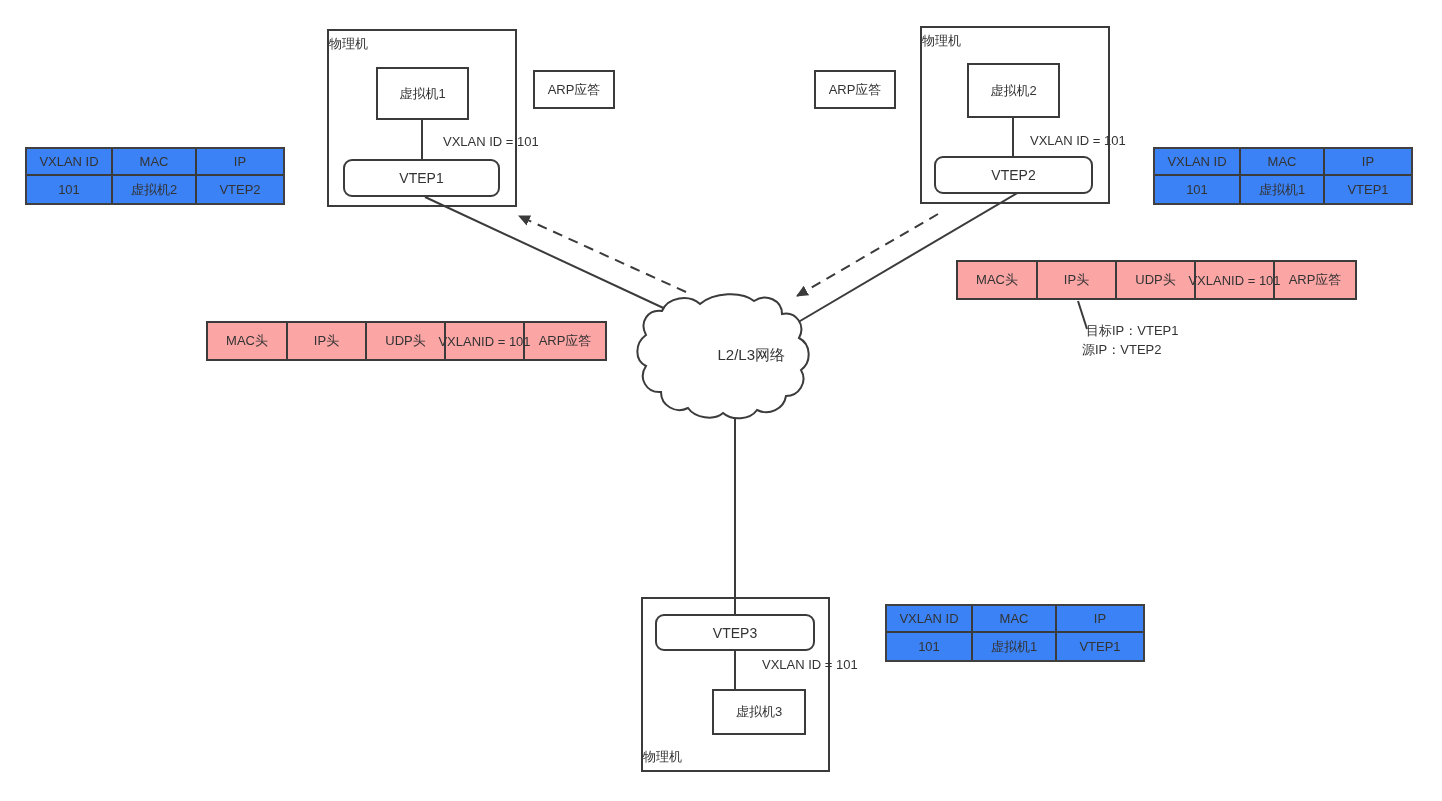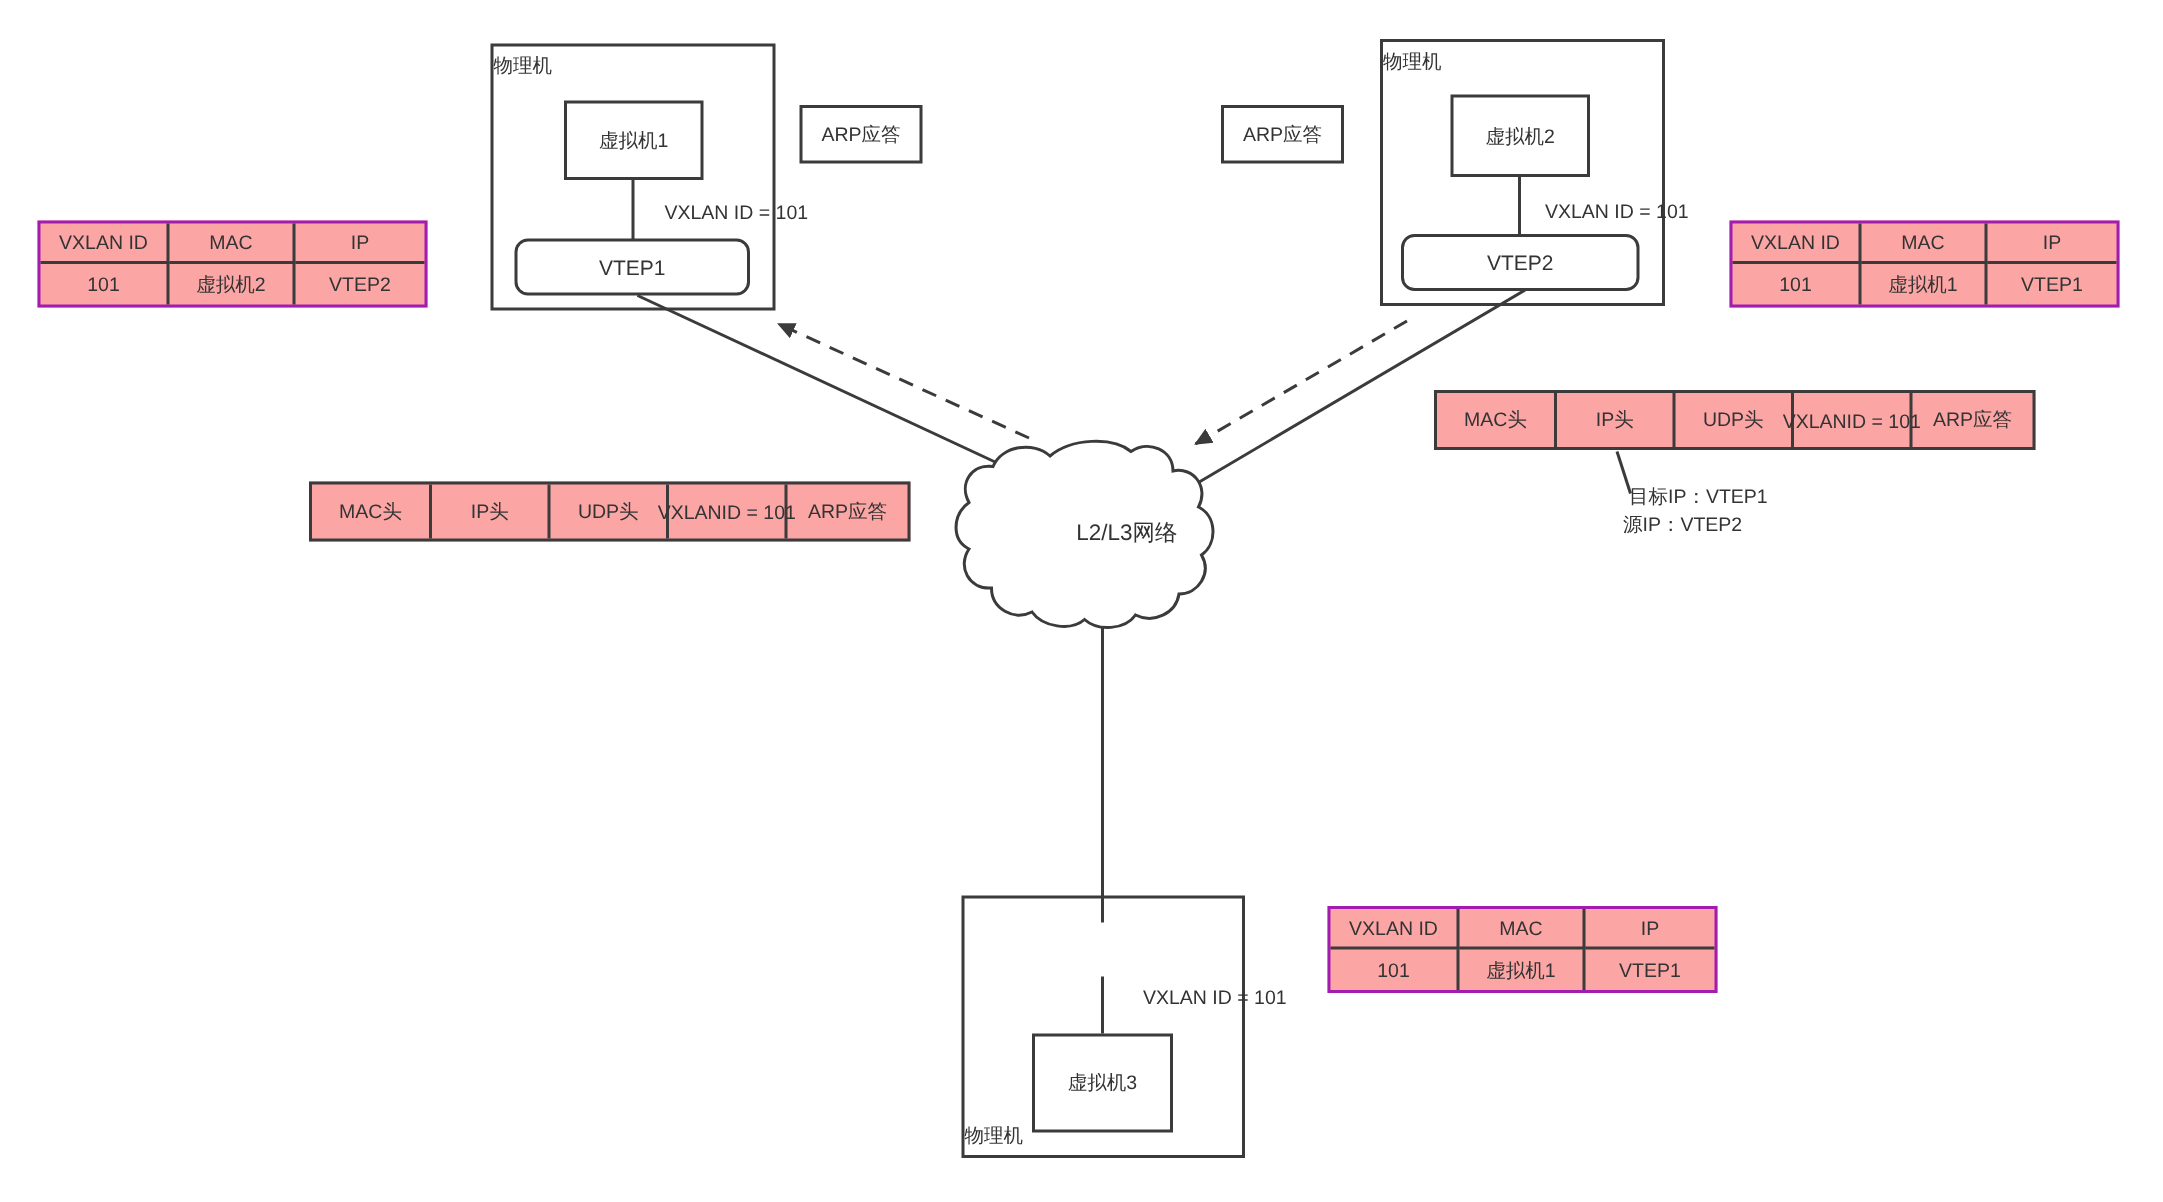--- a/index.html
+++ b/index.html
@@ -10,21 +10,21 @@
   }
   .stage svg{position:absolute;left:0;top:0}
   .box{position:absolute;border:2px solid #3b3b3b;box-sizing:border-box;background:#fff;
        display:flex;align-items:center;justify-content:center;font-size:13px;white-space:nowrap}
   .machine{background:transparent;display:block}
   .machine .m-label{position:absolute;left:0;right:0;text-align:left;font-size:13px}
   .m-label.top{top:4px}
   .m-label.bottom{bottom:4px}
   .rounded{border-radius:9px;font-size:14px}
   .free-label{position:absolute;font-size:13px;white-space:nowrap}
-  .map-table{position:absolute;display:grid;grid-auto-rows:27px;border:2px solid #a21caf;background:#fca5a5;box-sizing:content-box}
+  .map-table{position:absolute;display:grid;grid-auto-rows:27px;border:2px solid #404040;background:#3b82f6;box-sizing:content-box}
   .pkt-table{position:absolute;display:grid;grid-auto-rows:36px;border:2px solid #3b3b3b;background:#fca5a5;box-sizing:content-box}
   .cell{display:flex;align-items:center;justify-content:center;font-size:13px;
         border-right:2px solid #3b3b3b;border-bottom:2px solid #3b3b3b;white-space:nowrap}
   .cell.last{border-right:none}
   .cell.brow{border-bottom:none}
   .cell.two-line{flex-direction:row;line-height:15px;font-size:13px}
   .annotation{position:absolute;font-size:13px;line-height:19px;white-space:nowrap}
   .cloud-label{position:absolute;font-size:15px;white-space:nowrap;text-align:right}
 </style>
 </head>
@@ -84,21 +84,22 @@
   <div class="box machine" style="left:920px;top:26px;width:190px;height:178px">
     <div class="m-label top">物理机</div>
   </div>
   <div class="box" style="left:967px;top:63px;width:93px;height:55px">虚拟机2</div>
   <div class="box rounded" style="left:934px;top:156px;width:159px;height:38px">VTEP2</div>
   <div class="free-label" style="left:1030px;top:133px">VXLAN ID = 101</div>
 
   <div class="box machine" style="left:641px;top:597px;width:189px;height:175px">
     <div class="m-label bottom">物理机</div>
   </div>
-  <div class="box" style="left:688px;top:689px;width:94px;height:66px">虚拟机3</div>
+  <div class="box rounded" style="left:655px;top:614px;width:160px;height:37px">VTEP3</div>
+  <div class="box" style="left:712px;top:689px;width:94px;height:46px">虚拟机3</div>
   <div class="free-label" style="left:762px;top:657px">VXLAN ID = 101</div>
 
   <div class="box" style="left:533px;top:70px;width:82px;height:39px">ARP应答</div>
   <div class="box" style="left:814px;top:70px;width:82px;height:39px">ARP应答</div>
 
   <div class="map-table" style="left:25px;top:147px;grid-template-columns:86px 84px 86px">
     <div class="cell">VXLAN ID</div>
     <div class="cell">MAC</div>
     <div class="cell last">IP</div>
     <div class="cell brow">101</div>

